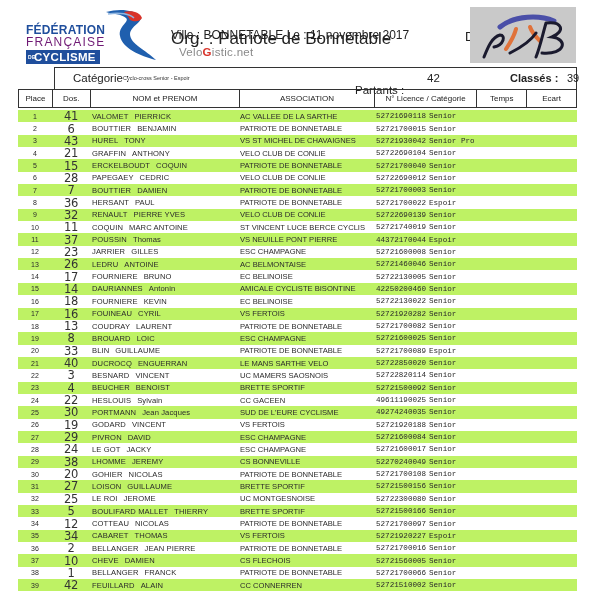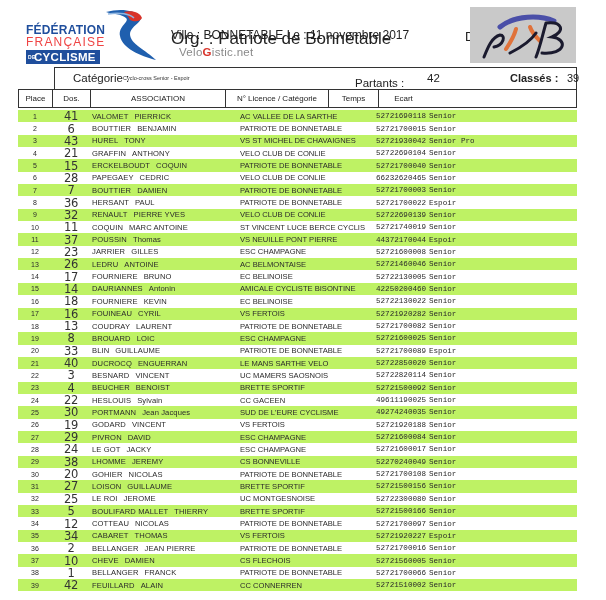--- a/index.html
+++ b/index.html
@@ -2,40 +2,40 @@
 <html><head>
 <meta charset="utf-8">
 <style>
   html, body { margin:0; padding:0; background:#ffffff; }
   body { width:606px; height:600px; position:relative; overflow:hidden; font-family:"Liberation Sans", sans-serif; color:#222; }
 
   
   .ffc-logo { position:absolute; left:20px; top:6px; width:130px; height:52px; }
   .ffc-text { position:absolute; left:6px; top:6px; font-weight:bold; line-height:12px;margin-top:12px; }
   .ffc-l1 { font-size:12px; color:#1f4e9c; letter-spacing:0.2px; }
-  .ffc-l2 { font-size:12px; color:#ef4444; letter-spacing:1.2px; font-weight:normal; }
+  .ffc-l2 { font-size:12px; color:#701a75; letter-spacing:1.2px; font-weight:normal; }
   .ffc-l3 { display:inline-block; margin-top:2px; background:#1f4e9c; color:#fff; font-size:11.5px; padding:1px 4px 1px 2px; letter-spacing:0.3px; }
   .ffc-l3 .de { font-size:5px; vertical-align:middle; display:inline-block; width:6px; line-height:5px; }
   .ffc-swoosh { position:absolute; left:80px; top:0; width:60px; height:56px; }
 
   .info { position:absolute; left:171px; top:12px; font-size:12.5px; color:#222; }
   .info .line1 { position:absolute; left:0; top:16px; white-space:nowrap; font-size:12px; }
   .info .line2 { position:absolute; left:0; top:17px; white-space:nowrap; font-size:17px; }
   .info .dep { position:absolute; left:294px; top:17px; white-space:nowrap; font-size:13px; }
   .info .velo { position:absolute; left:8px; top:34px; white-space:nowrap; font-size:11.5px; color:#8a8a8a; letter-spacing:0.3px; }
   .info .velo .g { color:#d8332a; font-weight:bold; }
 
   .psb-logo { position:absolute; left:470px; top:7px; width:106px; height:56px; background:#c9c9c9; }
 
   
   .sheet { position:absolute; left:18px; top:67px; width:559px; }
   .cat-band { position:relative; height:22px; border:1.3px solid #333; border-bottom:none; font-size:11px; box-sizing:border-box;margin-left:36px; }
   .cat-band .cat-label { position:absolute; left:18px; top:4px; font-size:11.5px; }
   .cat-band .cat-value { position:absolute; left:68px; top:7px; font-size:5.5px; color:#333; }
-  .cat-band .part-label { position:absolute; left:300px; top:9px; font-size:11.5px; }
+  .cat-band .part-label { position:absolute; left:300px; top:16px; font-size:11.5px; }
   .cat-band .part-value { position:absolute; left:372px; top:4px; font-size:11.5px; }
   .cat-band .class-label { position:absolute; left:455px; top:4px; font-size:11px;font-weight:bold; }
   .cat-band .class-value { position:absolute; left:512px; top:4px; font-size:11px; }
 
   .col-head { display:flex; height:19px; border:1.3px solid #333; box-sizing:border-box; font-size:8px; }
   .col-head > div { border-right:1.3px solid #333; display:flex; align-items:center; justify-content:center; box-sizing:border-box; }
   .col-head > div:last-child { border-right:none; }
 
   .c-place { width:34px; }
   .c-dos { width:38px; }
@@ -108,20 +108,21 @@
     <span class="cat-label">Catégorie :</span>
     <span class="cat-value">Cyclo-cross Senior - Espoir</span>
     <span class="part-label">Partants :</span>
     <span class="part-value">42</span>
     <span class="class-label">Classés :</span>
     <span class="class-value">39</span>
   </div>
   <div class="col-head">
     <div class="c-place">Place</div>
     <div class="c-dos">Dos.</div>
+    <div class="c-nom">NOM et PRENOM</div>
     <div class="c-asso">ASSOCIATION</div>
     <div class="c-lic">N° Licence / Catégorie</div>
     <div class="c-temps">Temps</div>
     <div class="c-ecart">Ecart</div>
   </div>
   <div class="rows" id="rows">
       <div class="row odd">
         <div class="c-place">1</div>
         <div class="c-dos">41</div>
         <div class="c-nom"><span>VALOMET</span><span class="first">PIERRICK</span></div>
@@ -180,21 +181,21 @@
         </div>
         <div class="c-temps"></div>
         <div class="c-ecart"></div>
       </div>
       <div class="row">
         <div class="c-place">6</div>
         <div class="c-dos">28</div>
         <div class="c-nom"><span>PAPEGAEY</span><span class="first">CEDRIC</span></div>
         <div class="c-asso">VELO CLUB DE CONLIE</div>
         <div class="c-lic">
-          <span class="num">66232620465</span>
+          <span class="num">52722690012</span>
           <span class="cat">Senior</span>
         </div>
         <div class="c-temps"></div>
         <div class="c-ecart"></div>
       </div>
       <div class="row odd">
         <div class="c-place">7</div>
         <div class="c-dos">7</div>
         <div class="c-nom"><span>BOUTTIER</span><span class="first">DAMIEN</span></div>
         <div class="c-asso">PATRIOTE DE BONNETABLE</div>

